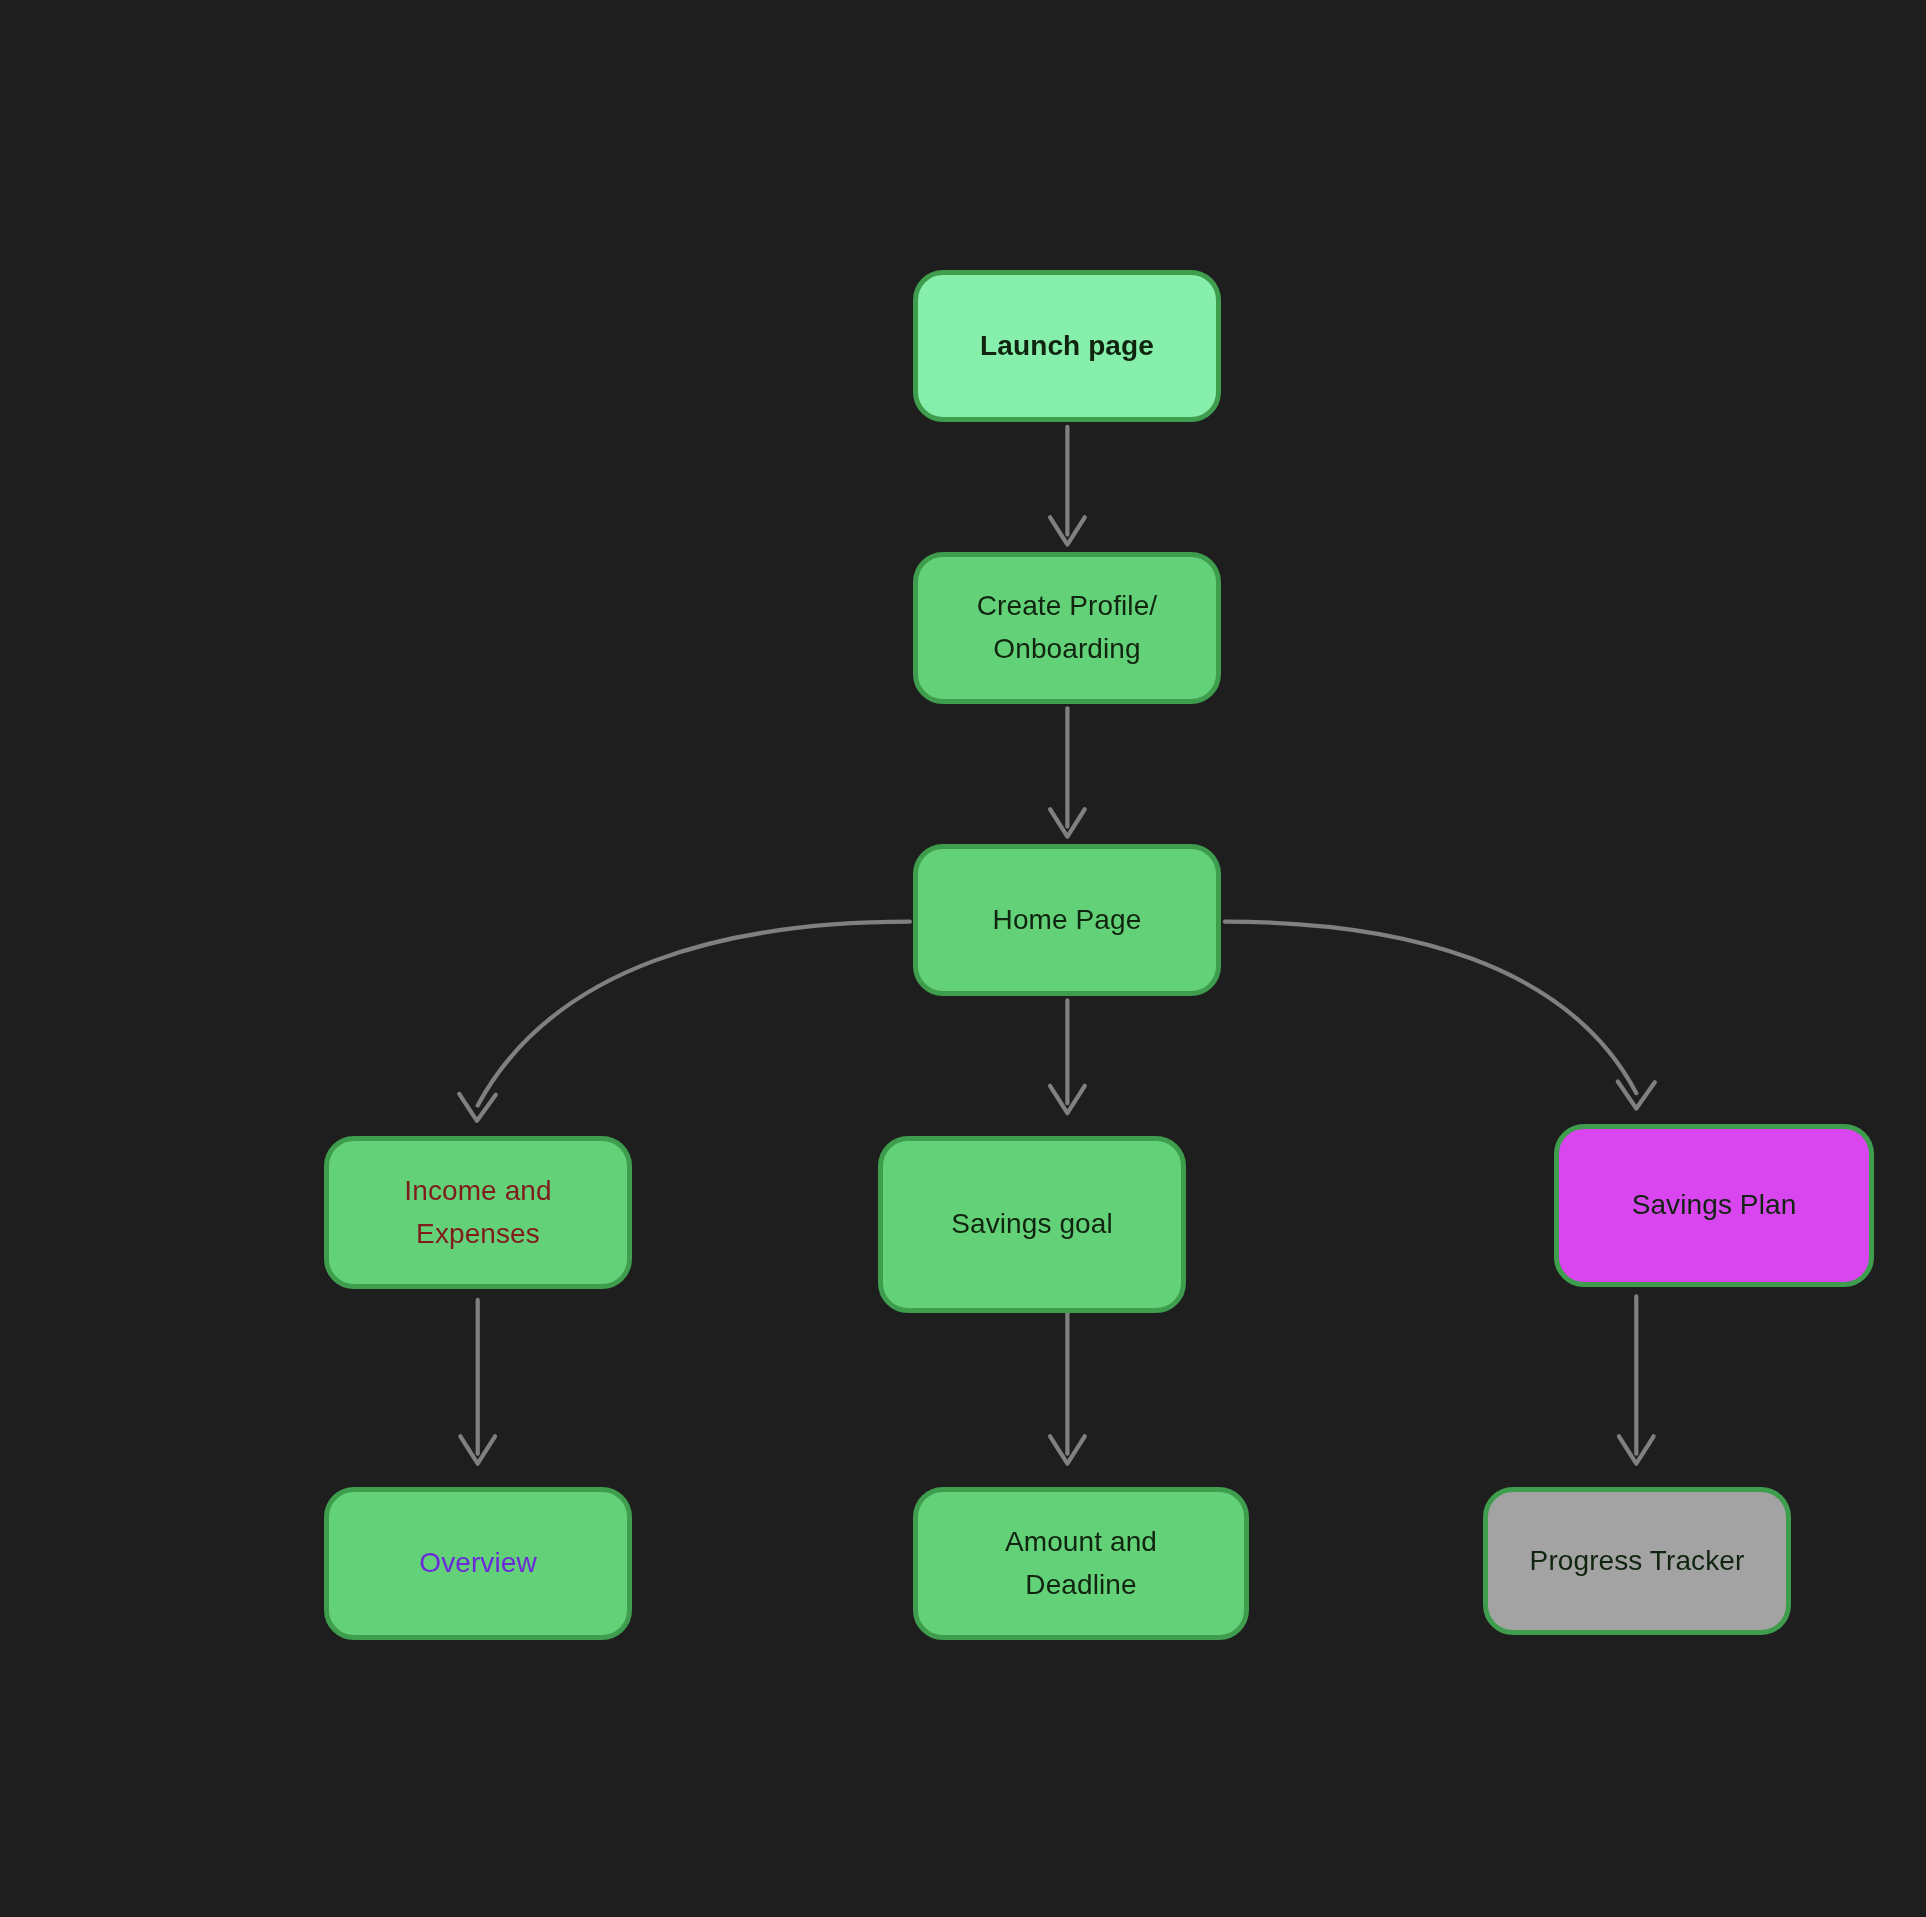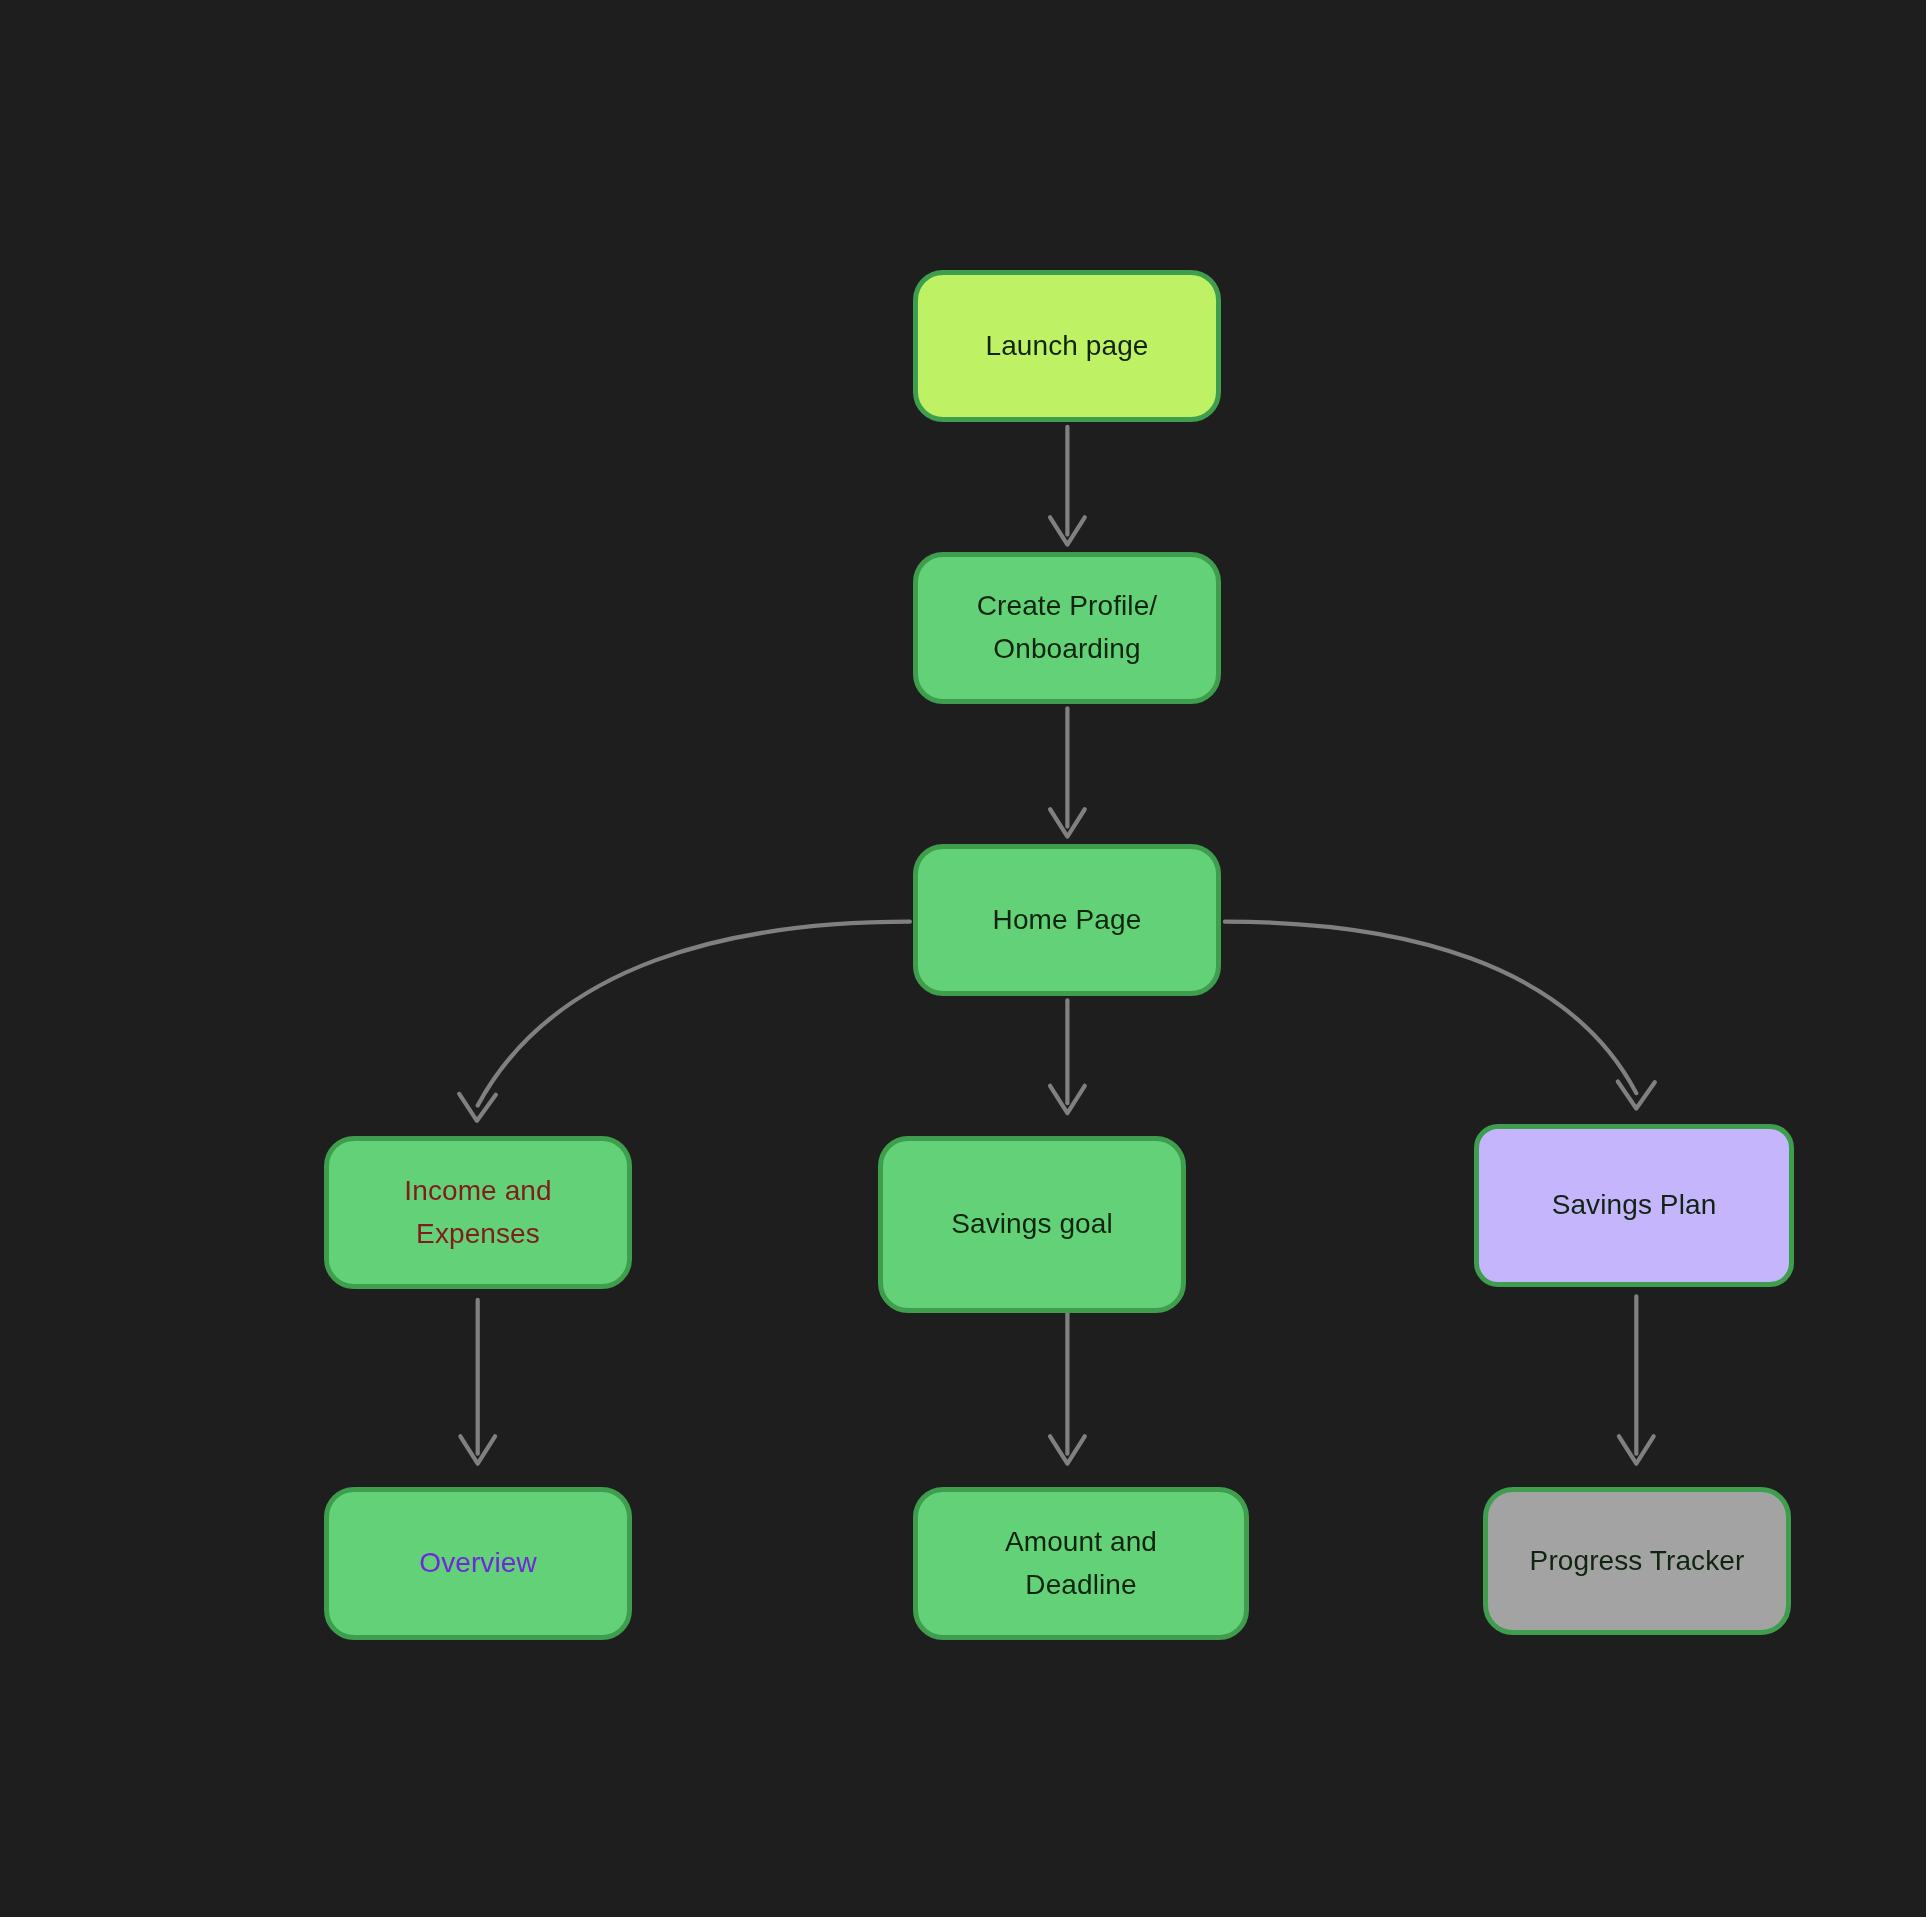--- a/index.html
+++ b/index.html
@@ -91,21 +91,21 @@
       <path d="M 2771 3375 L 2771 3774" fill="none" stroke="#808080" stroke-width="11" stroke-linecap="round"></path>
       <path d="M 2726 3729 L 2771 3800 L 2816 3729" fill="none" stroke="#808080" stroke-width="11" stroke-linecap="round" stroke-linejoin="round"></path>
     </g>
 
     <g>
       <path d="M 4248 3366 L 4248 3774" fill="none" stroke="#808080" stroke-width="11" stroke-linecap="round"></path>
       <path d="M 4203 3729 L 4248 3800 L 4293 3729" fill="none" stroke="#808080" stroke-width="11" stroke-linecap="round" stroke-linejoin="round"></path>
     </g>
   </svg>
 
-  <div class="node" style="left: 913px; top: 270px; width: 308px; height: 152px; background: #bef264; border-color: rgb(62, 158, 78); color: rgb(16, 36, 15);">
+  <div class="node" style="left: 913px; top: 270px; width: 308px; height: 152px; background: #86efac; border-color: rgb(62, 158, 78); color: rgb(16, 36, 15); font-weight: bold;">
     <span class="node-label">Launch page</span>
   </div>
 
   <div class="node" style="left: 913px; top: 552px; width: 308px; height: 152px; background: rgb(99, 209, 119); border-color: rgb(62, 158, 78); color: rgb(16, 36, 15);">
     <span class="node-label">Create Profile/
 Onboarding</span>
   </div>
 
   <div class="node" style="left: 913px; top: 844px; width: 308px; height: 152px; background: rgb(99, 209, 119); border-color: rgb(62, 158, 78); color: rgb(16, 36, 15);">
     <span class="node-label">Home Page</span>
@@ -113,21 +113,21 @@
 
   <div class="node" style="left: 324px; top: 1136px; width: 308px; height: 153px; background: rgb(99, 209, 119); border-color: rgb(62, 158, 78); color: #7f1d1d;">
     <span class="node-label">Income and
 Expenses</span>
   </div>
 
   <div class="node" style="left: 878px; top: 1136px; width: 308px; height: 177px; background: rgb(99, 209, 119); border-color: rgb(62, 158, 78); color: rgb(16, 36, 15);">
     <span class="node-label">Savings goal</span>
   </div>
 
-  <div class="node" style="left: 1474px; top: 1124px; width: 320px; height: 163px; background: #c4b5fd; border-color: rgb(62, 158, 78); color: rgb(16, 36, 15); border-radius: 24px;">
+  <div class="node" style="left: 1554px; top: 1124px; width: 320px; height: 163px; background: #d946ef; border-color: rgb(62, 158, 78); color: rgb(16, 36, 15);">
     <span class="node-label">Savings Plan</span>
   </div>
 
   <div class="node" style="left: 324px; top: 1487px; width: 308px; height: 153px; background: rgb(99, 209, 119); border-color: rgb(62, 158, 78); color: #6d28d9;">
     <span class="node-label">Overview</span>
   </div>
 
   <div class="node" style="left: 913px; top: 1487px; width: 336px; height: 153px; background: rgb(99, 209, 119); border-color: rgb(62, 158, 78); color: rgb(16, 36, 15);">
     <span class="node-label">Amount and
 Deadline</span>

